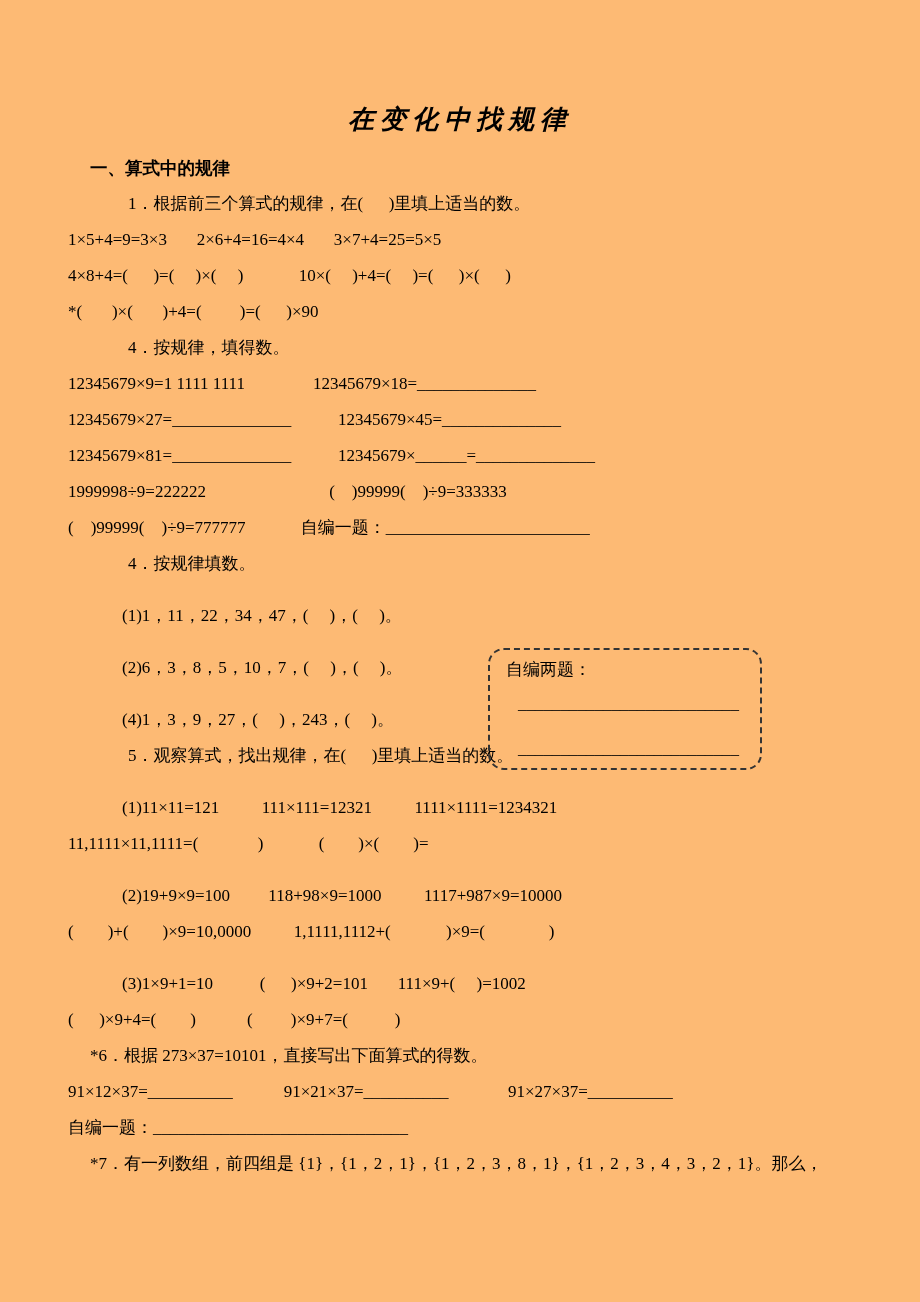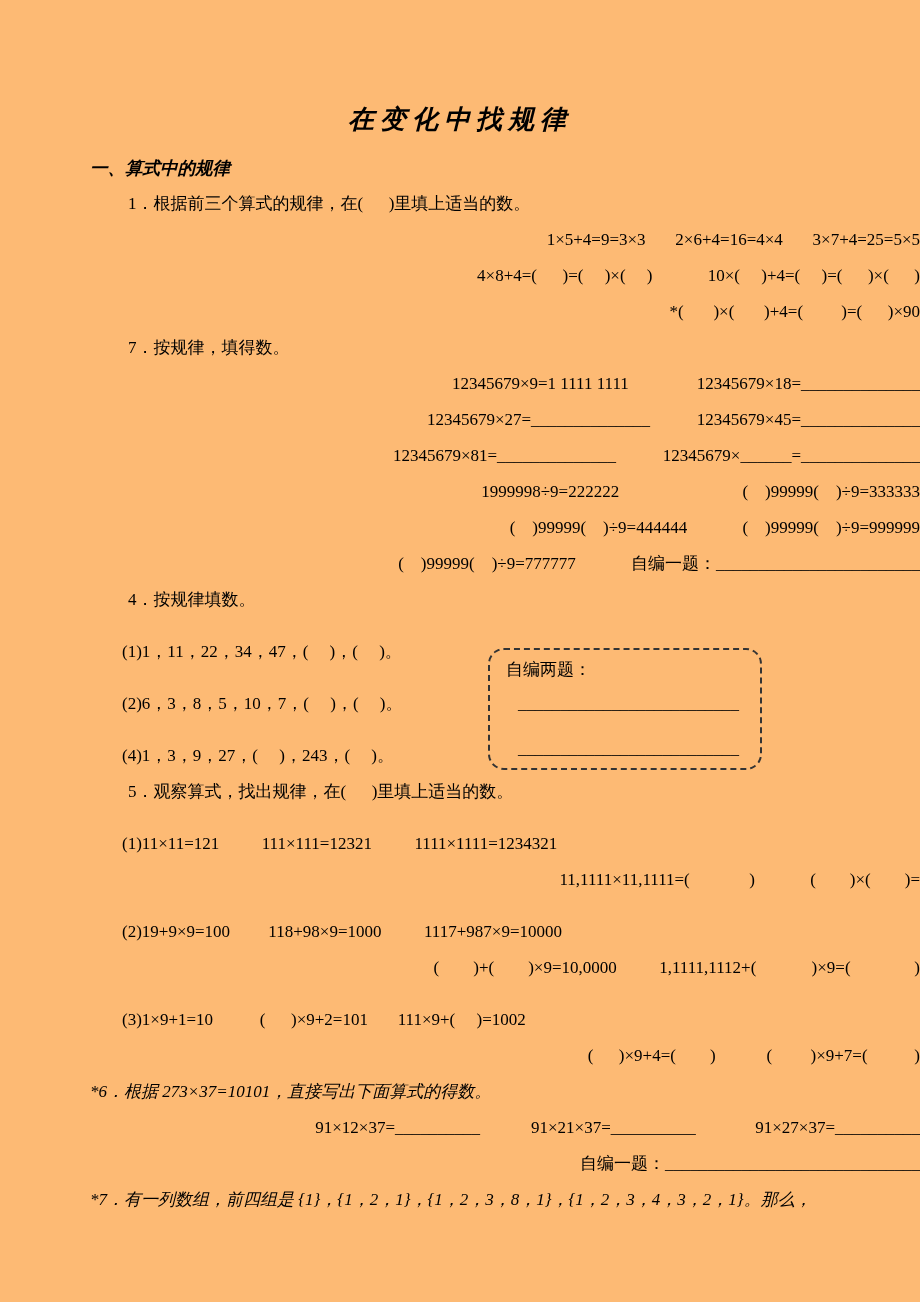--- a/index.html
+++ b/index.html
@@ -22,23 +22,23 @@
     font-weight: bold;
     font-style: italic;
     letter-spacing: 6px;
   }
   .row {
     height: 36px;
     line-height: 36px;
     white-space: pre;
     font-size: 17px;
   }
-  .head  { margin-left: 90px; font-style: italic;  }
+  .head  { margin-left: 90px;  }
   .item  { margin-left: 128px; }
-  .eq    { margin-left: 108px; text-align: right; }
+  .eq    { margin-left: 68px; }
   .sub   { margin-left: 122px; margin-top: 16px; }
   .section-heading {
     font-family: "Liberation Sans", "DejaVu Sans", sans-serif;
     font-weight: bold;
     font-size: 17.5px;
   }
   .selfbox {
     position: absolute;
     left: 488px;
     top: 648px;
@@ -70,27 +70,26 @@
 
   <div class="title">在变化中找规律</div>
 
   <div class="row head section-heading">一、算式中的规律</div>
 
   <div class="row item">1．根据前三个算式的规律，在(      )里填上适当的数。</div>
   <div class="row eq">1×5+4=9=3×3       2×6+4=16=4×4       3×7+4=25=5×5</div>
   <div class="row eq">4×8+4=(      )=(     )×(     )             10×(     )+4=(     )=(      )×(      )</div>
   <div class="row eq">*(       )×(       )+4=(         )=(      )×90</div>
 
-  <div class="row item">7．按规律，填得数。</div>
+  <div class="row item">4．按规律，填得数。</div>
   <div class="row eq">12345679×9=1 1111 1111                12345679×18=______________</div>
   <div class="row eq">12345679×27=______________           12345679×45=______________</div>
   <div class="row eq">12345679×81=______________           12345679×______=______________</div>
 
   <div class="row eq">1999998÷9=222222                             (    )99999(    )÷9=333333</div>
-  <div class="row eq">(    )99999(    )÷9=444444             (    )99999(    )÷9=999999</div>
   <div class="row eq">(    )99999(    )÷9=777777             自编一题：________________________</div>
 
   <div class="row item">4．按规律填数。</div>
   <div class="row sub">(1)1，11，22，34，47，(     )，(     )。</div>
   <div class="row sub">(2)6，3，8，5，10，7，(     )，(     )。</div>
   <div class="row sub">(4)1，3，9，27，(     )，243，(     )。</div>
 
   <div class="row item">5．观察算式，找出规律，在(      )里填上适当的数。</div>
   <div class="row sub">(1)11×11=121          111×111=12321          1111×1111=1234321</div>
   <div class="row eq">11,1111×11,1111=(              )             (        )×(        )=</div>

